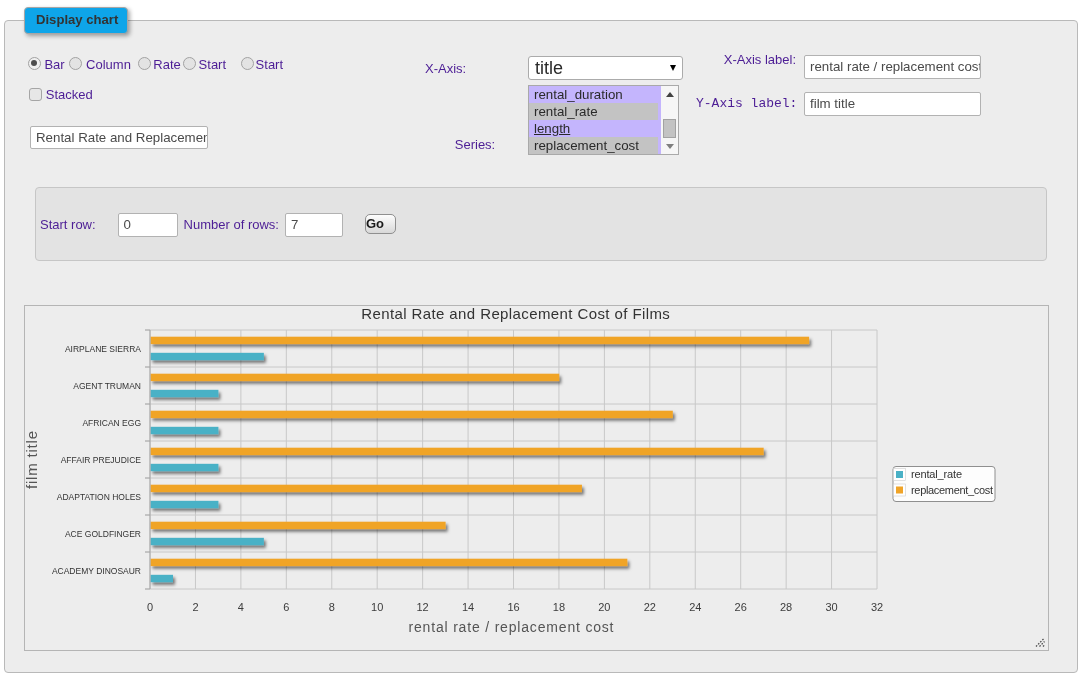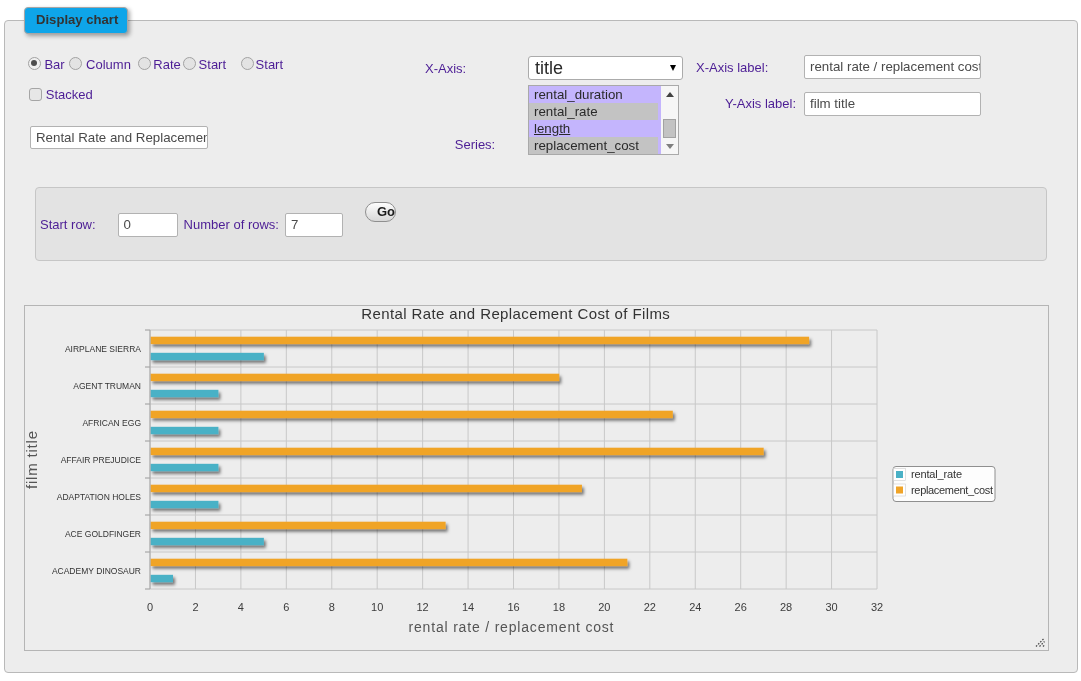--- a/index.html
+++ b/index.html
@@ -14,21 +14,21 @@
 .tinput{background:#fff;border:1px solid #b2b2b2;border-radius:2px;font-size:13.3px;color:#4a4a4a;line-height:21px;padding-left:5px;overflow:hidden;white-space:nowrap;}
 #selectbox{left:528px;top:56px;width:155px;height:24px;background:#fff;border:1px solid #ababab;border-radius:3px;font-size:18px;color:#2a2a2a;line-height:22px;padding-left:6px;}
 #selarrow{left:669.5px;top:64.5px;width:0;height:0;border-left:3.5px solid transparent;border-right:3.5px solid transparent;border-top:6.5px solid #000;}
 #listbox{left:528px;top:85px;width:151px;height:70px;background:#c4b5fd;border:1px solid #a9a9a9;font-size:13.3px;color:#2a2a2a;}
 .opt{position:absolute;left:0;width:123.5px;height:17px;line-height:17px;padding-left:5px;}
 .opt.sel{background:#c3c3c3;}
 #sbar{position:absolute;right:0;top:0;width:17px;height:68px;background:#f6f6f6;}
 #sbar .thumb{position:absolute;left:2px;top:33px;width:13px;height:19px;background:#c3c3c3;border:1px solid #a2a2a2;box-sizing:border-box;}
 .sarrow{position:absolute;left:4.5px;width:0;height:0;border-left:4px solid transparent;border-right:4px solid transparent;}
 #panel{left:35px;top:187px;width:1012px;height:74px;background:#e3e3e3;border:1px solid #c6c6c6;border-radius:4px;}
-#gobtn{left:365px;top:202px;width:31px;height:20px;border:1px solid #8f8f8f;border-radius:10px;background:linear-gradient(#fdfdfd,#d8d8d8);font-size:13px;font-weight:bold;color:#1a1a1a;text-align:right;line-height:18px;}
+#gobtn{left:365px;top:214px;width:31px;height:20px;border:1px solid #8f8f8f;border-radius:5px;background:linear-gradient(#fdfdfd,#d8d8d8);font-size:13px;font-weight:bold;color:#1a1a1a;text-align:left;line-height:18px;}
 #chartbox{left:24px;top:304.5px;width:1024.5px;height:346.5px;border:1px solid #b5b5b5;}
 </style>
 </head>
 <body>
 <div class="abs" id="fieldset"></div>
 <div class="abs" id="legendbox"><span style="display:inline-block;transform:scaleX(0.97);transform-origin:0 50%;">Display chart</span></div>
 
 <div class="abs radio" style="left:27.5px;top:56.5px;background:#f0f0f0;">
     <div class="dot"></div>
   </div>
@@ -57,23 +57,23 @@
   <div class="opt sel" style="top:17px;">rental_rate</div>
   <div class="opt" style="top:34px;text-decoration:underline;">length</div>
   <div class="opt sel" style="top:51px;">replacement_cost</div>
   <div id="sbar">
     <div class="sarrow" style="top:5.5px;border-bottom:5px solid #424242;"></div>
     <div class="thumb"></div>
     <div class="sarrow" style="top:58px;border-top:5px solid #7f7f7f;"></div>
   </div>
 </div>
 
-<div class="abs lbl" style="left:696px;top:60px;width:100px;text-align:left;">X-Axis label:</div>
+<div class="abs lbl" style="left:696px;top:52px;width:100px;text-align:right;">X-Axis label:</div>
 <div class="abs tinput" style="left:804px;top:54.5px;width:177px;height:24px;">rental rate / replacement cost</div>
-<div class="abs lbl" style="left:696px;top:96px;width:100px;text-align:right;">Y-Axis label:</div>
+<div class="abs lbl" style="left:696px;top:96px;width:100px;font-family:Liberation Mono, monospace;">Y-Axis label:</div>
 <div class="abs tinput" style="left:804px;top:91.5px;width:177px;height:24px;">film title</div>
 
 <div class="abs" id="panel"></div>
 <div class="abs lbl" style="left:40px;top:217px;">Start row:</div>
 <div class="abs tinput" style="left:117.5px;top:212.5px;width:60px;height:24px;">0</div>
 <div class="abs lbl" style="left:183.6px;top:217px;">Number of rows:</div>
 <div class="abs tinput" style="left:285px;top:212.5px;width:58px;height:24px;">7</div>
 <div class="abs" id="gobtn">Go</div>
 
 <div class="abs" id="chartbox"></div>

